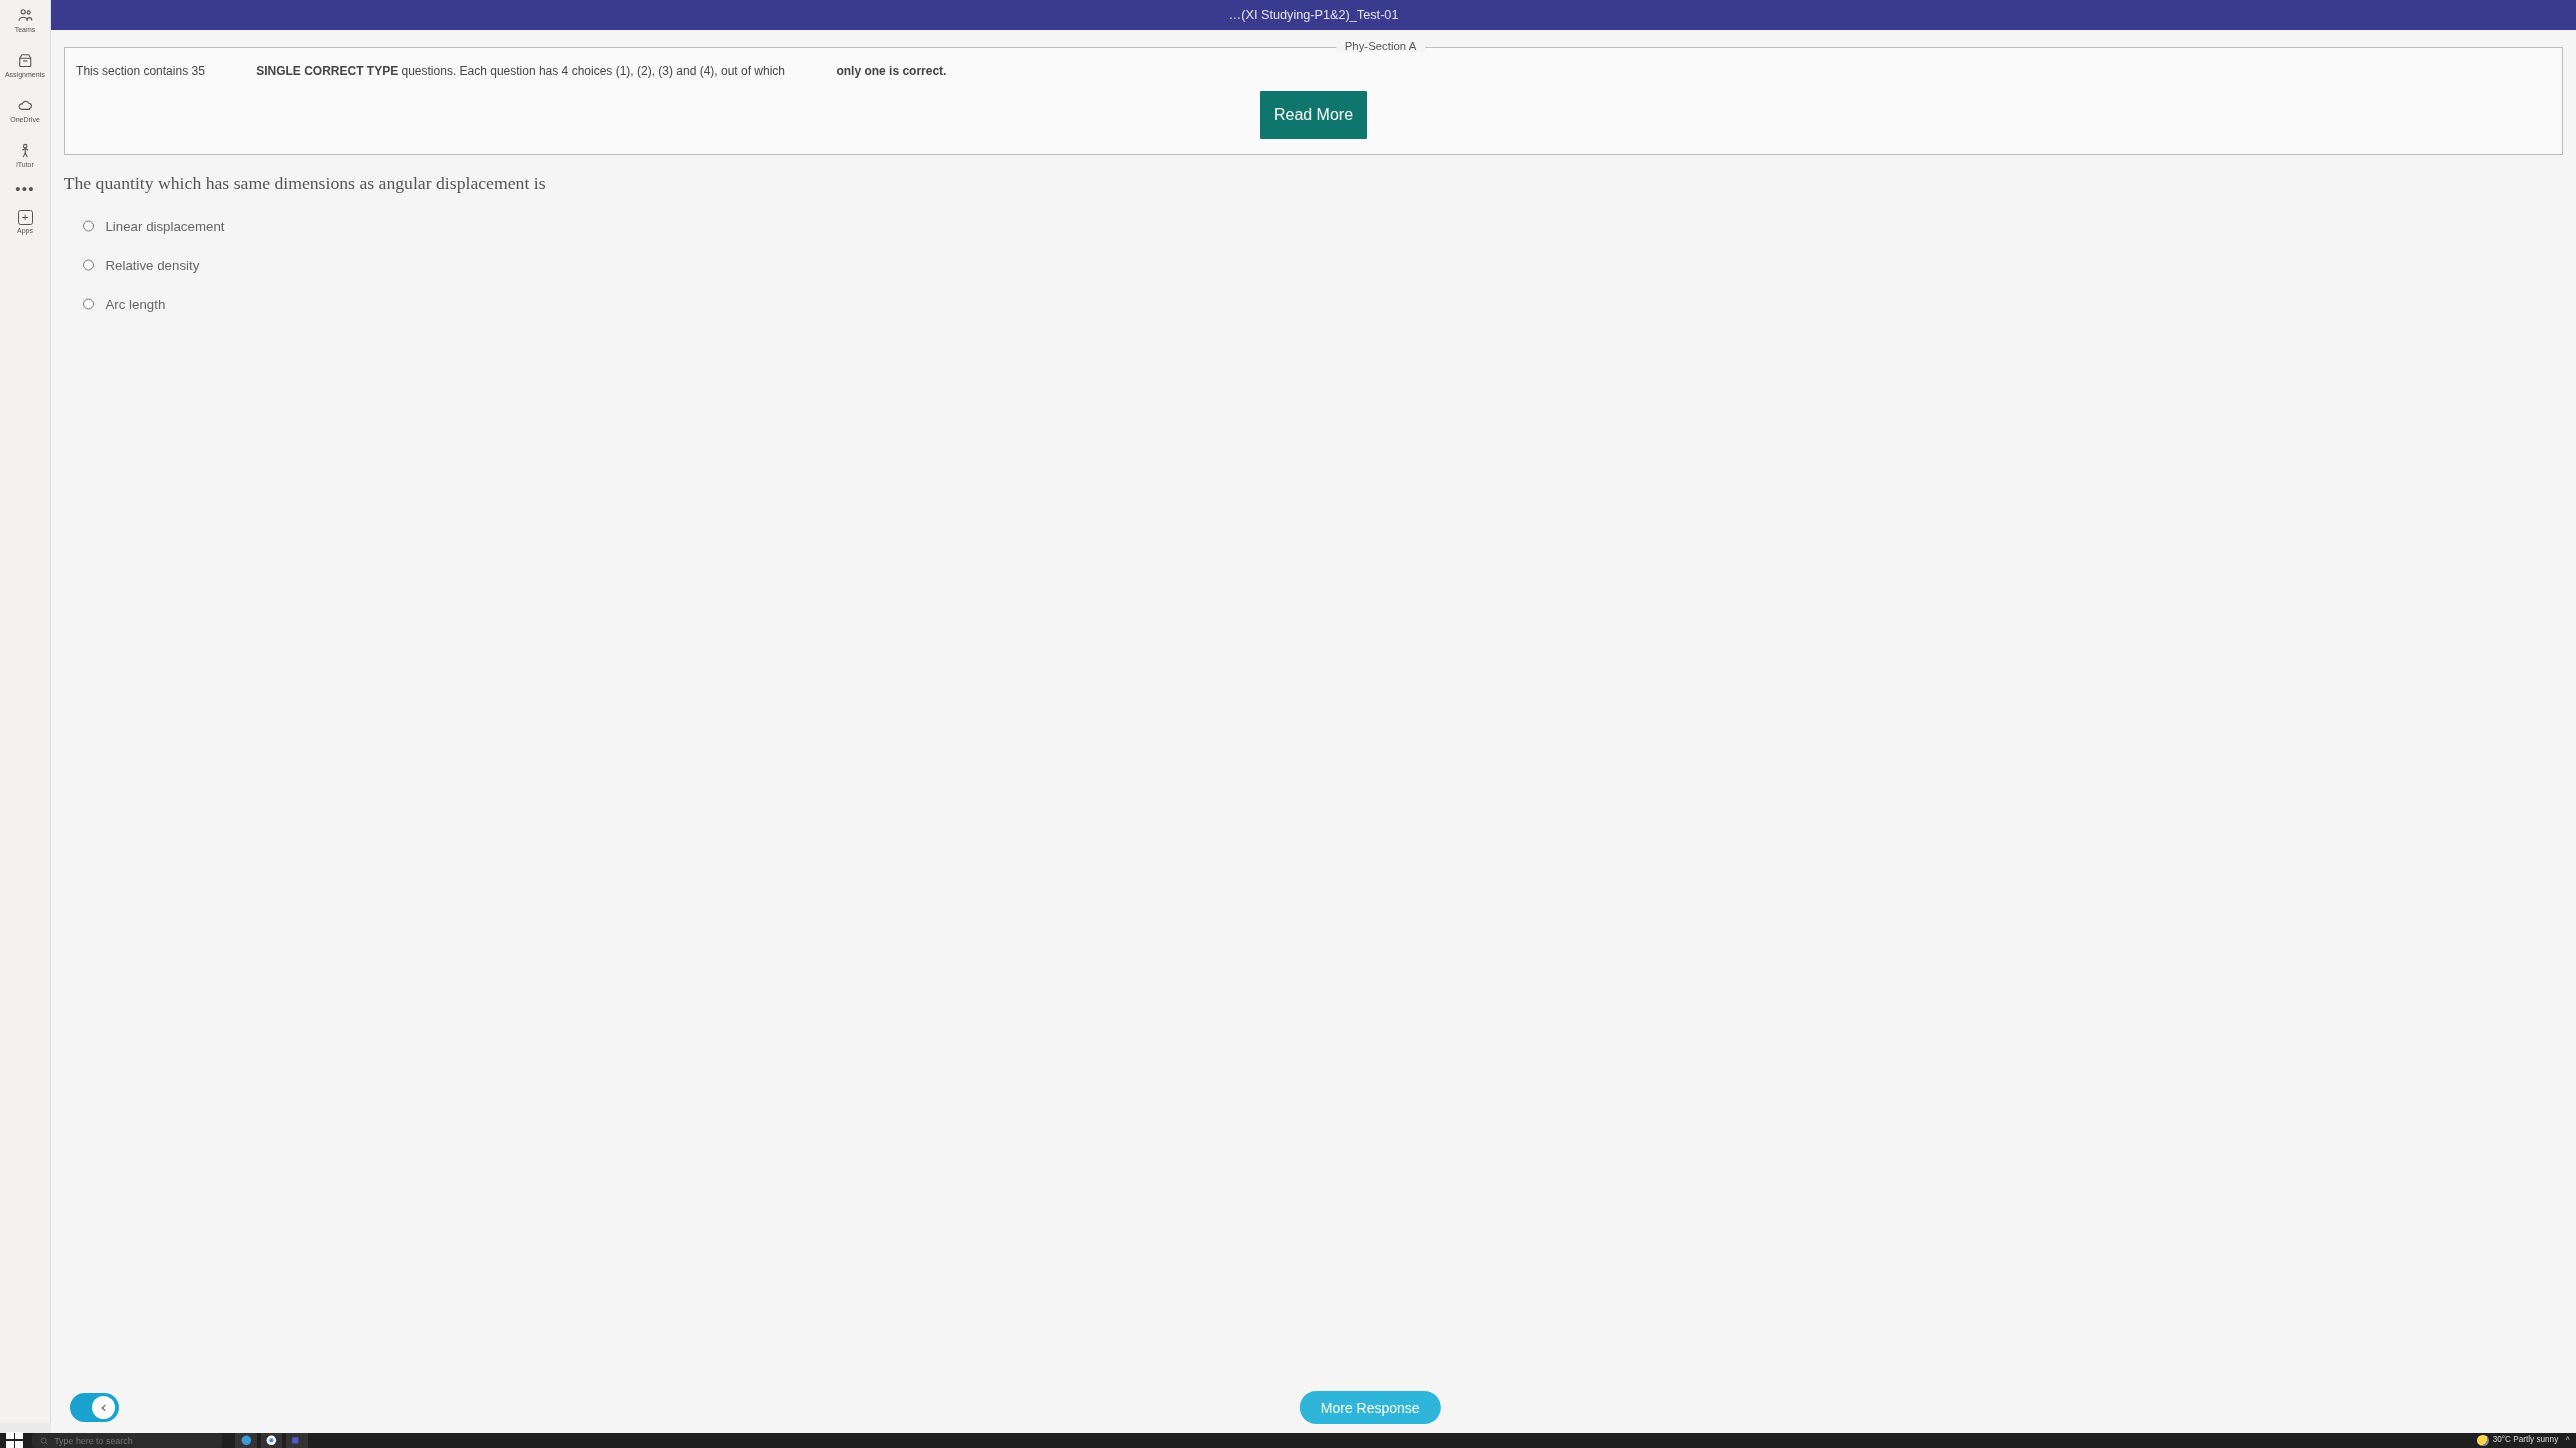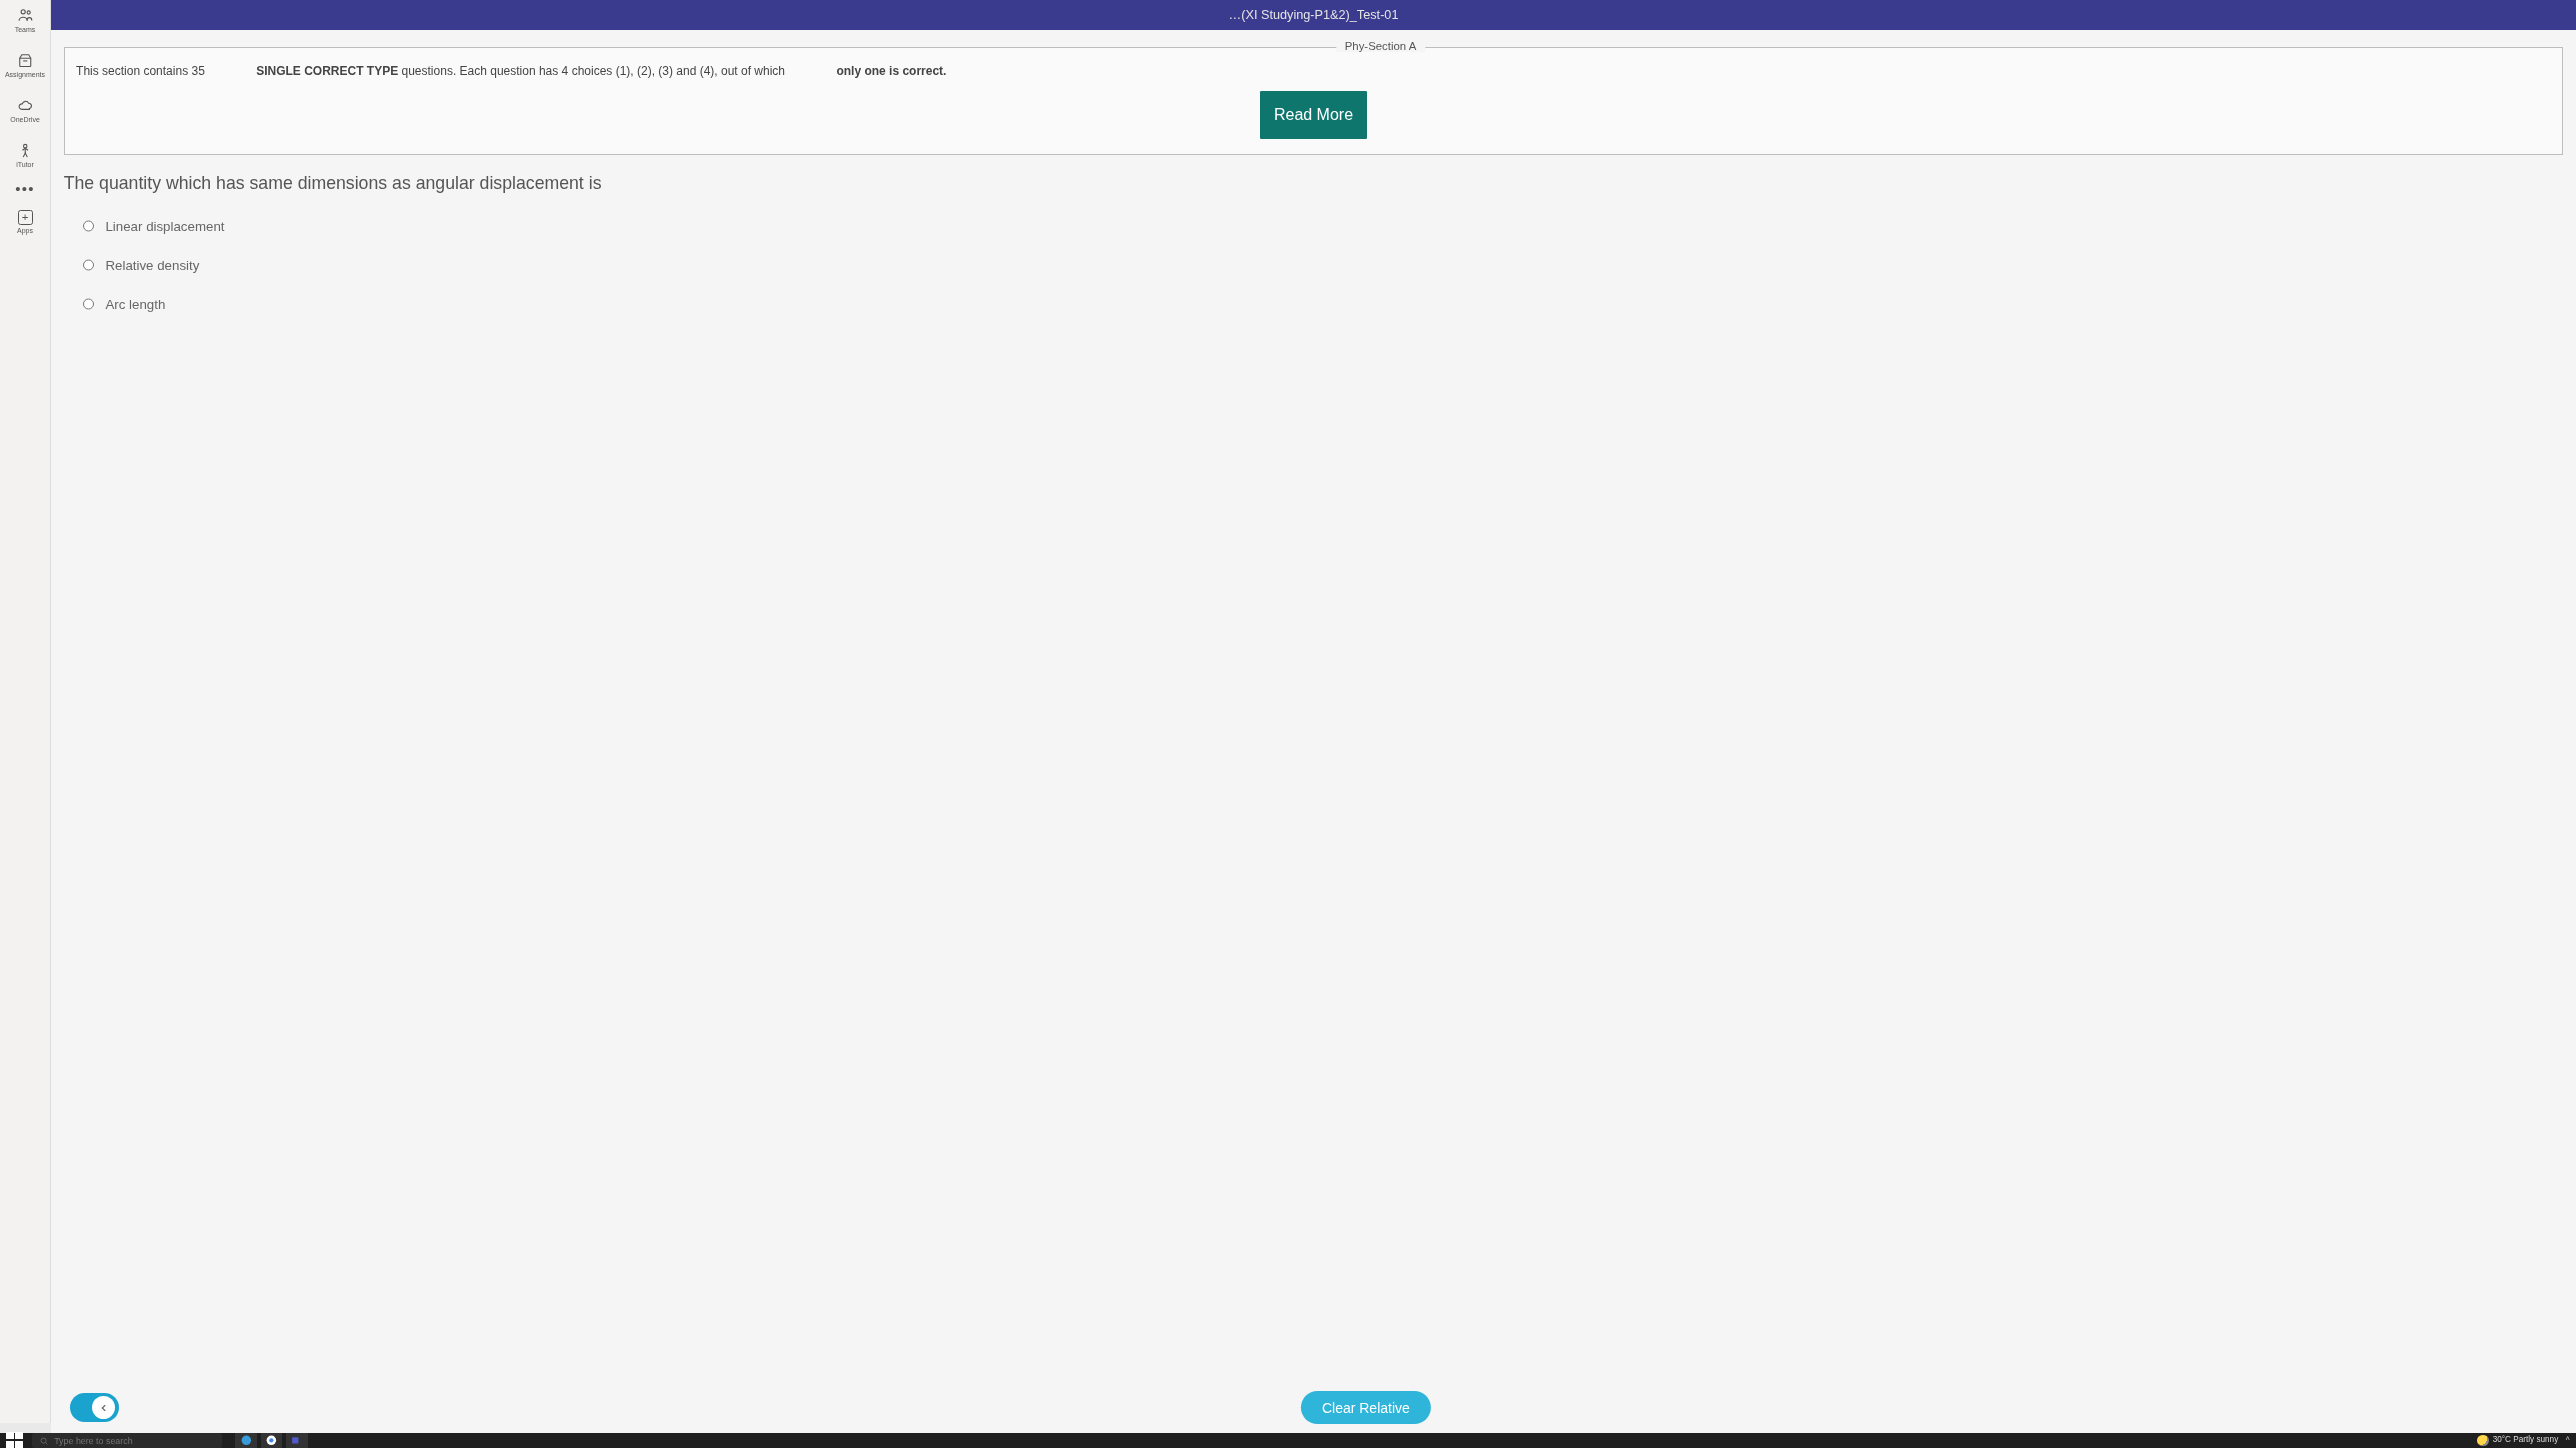--- a/index.html
+++ b/index.html
@@ -46,21 +46,21 @@
   .section-text { color:#444; font-size:12px; line-height:1.5; }
   .section-text .strong { font-weight:700;margin-left:48px; }
   .readmore-wrap { text-align:center; margin-top:11.4px; }
   .readmore {
     background:#0f766e; color:#fff; border:none; padding:15px 14px;
     font-size:16px; cursor:pointer; border-radius:1.3px;
   }
 
   
   .question {
-    margin-top:17.7px; color:#555; font-size:17.7px; font-weight:400;
+    margin-top:17.7px; color:#555; font-size:17.7px; font-weight:400;font-family:Liberation Serif, serif;
   }
   .options { margin:25px 0 0 19px; display:flex; flex-direction:column; gap:24px; }
   .opt { display:flex; align-items:center; gap:11.4px; color:#666; font-size:13.3px; cursor:pointer;}
   .opt input[type=radio]{ width:11.4px; height:11.4px; accent-color:#1ba3cf; cursor:pointer;}
 
   
   .foot {
     margin-left:51px; height:51px; display:flex; align-items:center;
     padding:0 19px; justify-content:space-between; background:#f5f5f5;
     position:relative;
@@ -201,21 +201,21 @@
 </main>
 
 <div class="foot">
   <div class="prev-pill">
     <div class="circ">
       <svg width="10" height="10" viewBox="0 0 24 24" fill="none" stroke="#666" stroke-width="3">
           <path d="M15 5l-7 7 7 7"></path>
         </svg>
     </div>
   </div>
-  <button class="clear-btn">Clear Relative</button>
+  <button class="clear-btn">More Response</button>
   <span></span>
 </div>
 
 <div class="taskbar">
   <div class="start">
     <span></span>
       <span></span>
       <span></span>
       <span></span>
   </div>

